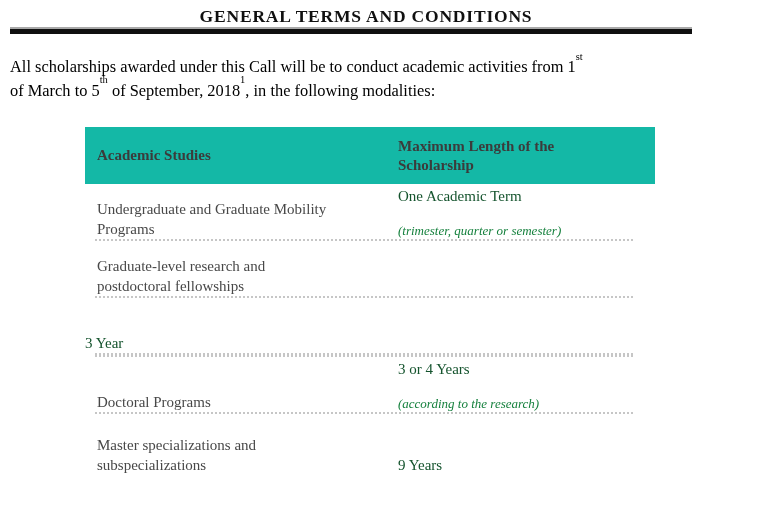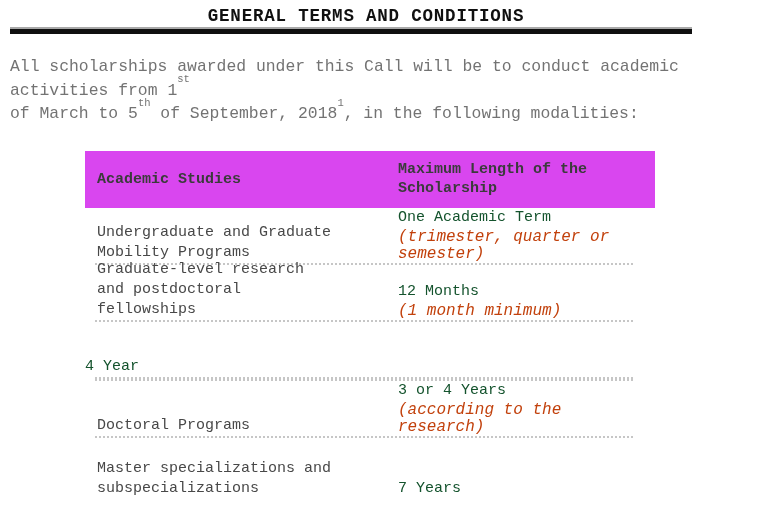--- a/index.html
+++ b/index.html
@@ -5,21 +5,21 @@
   html, body {
     margin: 0;
     padding: 0;
     background: #ffffff;
   }
   .page {
     position: relative;
     width: 732px;
     height: 530px;
     background: #ffffff;
-    font-family: Liberation Mono, monospace;
+    font-family: Liberation Serif, serif;
     overflow: hidden;
     border-radius: 11px;
   }
   .title {
     padding-top: 6px;
     margin: 0;
     text-align: center;
     font-size: 17.5px;
     line-height: 20px;
     font-weight: bold;
@@ -29,35 +29,35 @@
   .title-rule {
     margin: 1px 40px 0 10px;
     height: 5px;
     background: #101010;
     border-top: 2px solid #a9a9a9;
   }
   .intro {
     margin: 21px 14px 0 10px;
     font-size: 16.4px;
     line-height: 23.5px;
-    color: #737373;
+    color: #000000;
   }
   .intro sup {
     font-size: 10.5px;
     line-height: 0;
     position: relative;
     top: -6px;
   }
   .table {
     margin: 25px 0 0 85px;
     width: 570px;
   }
   .thead {
     height: 57px;
-    background: #d946ef;
+    background: #14b8a6;
     display: flex;
     align-items: center;
     font-weight: bold;
     font-size: 15px;
     line-height: 19px;
     color: #3b3b3b;
   }
   .hcol1 {
     width: 301px;
     padding-left: 12px;
@@ -83,25 +83,25 @@
   }
   .tcol2 {
     width: 257px;
   }
   .len {
     font-size: 15px;
     line-height: 20px;
     color: #14532d;
   }
   .note {
-    font-size: 16px;
+    font-size: 13px;
     font-style: italic;
     line-height: 17px;
-    margin-top: 1px;
-    color: #c2410c;
+    margin-top: 16px;
+    color: #15803d;
   }
   .note:empty { display: none; }
   .sep {
     height: 0;
     border-top: 2px dotted #c6c6c6;
     margin: 0 22px 0 10px;
   }
 </style>
 </head>
 <body>
@@ -127,48 +127,44 @@
       <div class="tcol1">Undergraduate and Graduate Mobility Programs</div>
       <div class="tcol2">
         <div class="len">One Academic Term</div>
         <div class="note">(trimester, quarter or semester)</div>
       </div>
     </div>
     <div class="sep"></div>
 
     <div class="trow">
       <div class="tcol1">Graduate-level research and postdoctoral fellowships</div>
-      <div class="tcol2">
-        <div class="len">12 Months</div>
-        <div class="note">(1 month minimum)</div>
-      </div>
     </div>
     <div class="sep"></div>
 
     <div class="trow">
       <div class="tcol2">
-        <div class="len">4 Year</div>
+        <div class="len">3 Year</div>
 
       </div>
     </div>
     <div class="sep"></div>
 
     <div class="sep"></div>
 
     <div class="trow">
       <div class="tcol1">Doctoral Programs</div>
       <div class="tcol2">
         <div class="len">3 or 4 Years</div>
         <div class="note">(according to the research)</div>
       </div>
     </div>
     <div class="sep"></div>
 
     <div class="trow last">
       <div class="tcol1">Master specializations and subspecializations</div>
       <div class="tcol2">
-        <div class="len">7 Years</div>
+        <div class="len">9 Years</div>
 
       </div>
     </div>
 
   </div>
 </div>
 
 </body></html>

